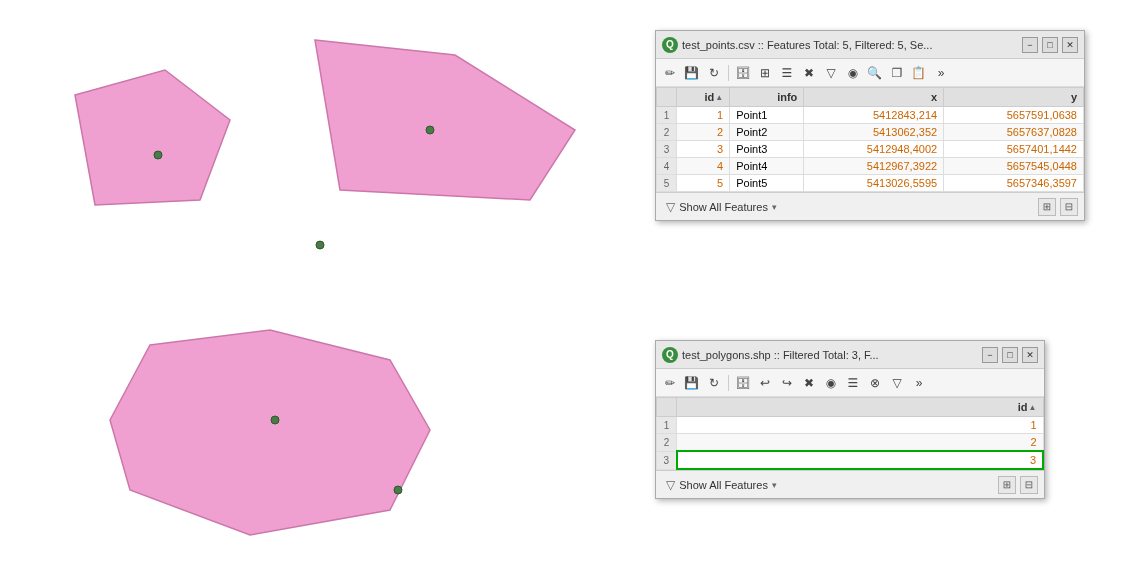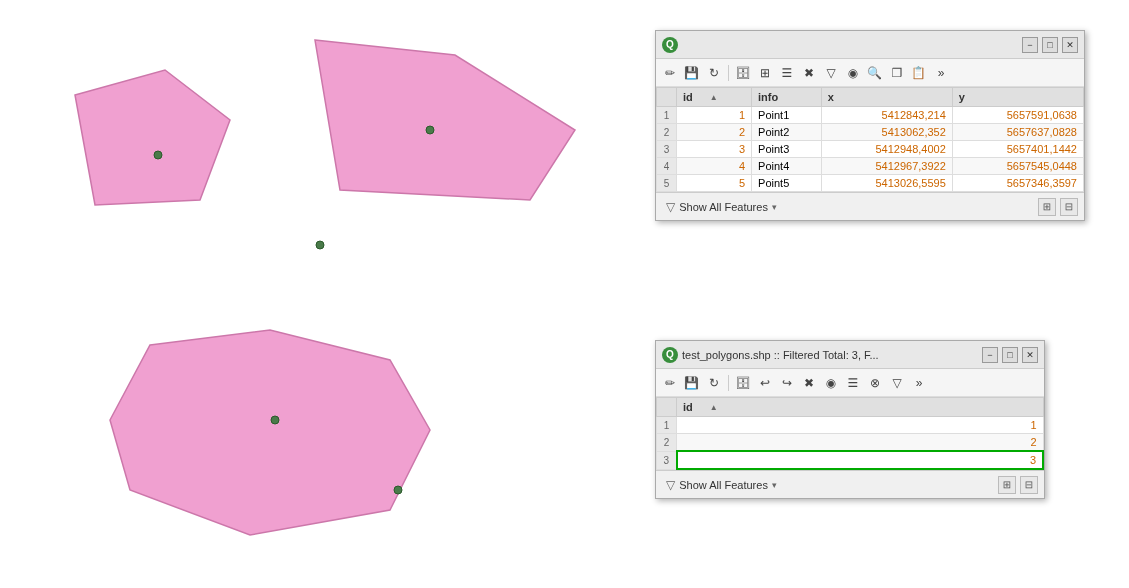--- a/index.html
+++ b/index.html
@@ -226,22 +226,22 @@
       display: flex;
       align-items: center;
       justify-content: center;
       flex-shrink: 0;
     }
 
     
     .th-content {
       display: flex;
       align-items: center;
-      justify-content: flex-start;
-      gap: 17px;
+      justify-content: flex-end;
+      gap: 1px;
     }
 
     
     .window-points {
       top: 30px;
       left: 655px;
       width: 430px;
     }
 
     
@@ -273,20 +273,21 @@
 
     <circle cx="398" cy="490" r="4" fill="#4a7a4a" stroke="#2a5a2a" stroke-width="1"></circle>
   </svg>
 </div>
 
 <div class="attr-window window-points">
 
   <div class="title-bar">
     <div class="title-bar-left">
       <div class="q-icon">Q</div>
+      <span class="title-bar-title">test_points.csv :: Features Total: 5, Filtered: 5, Se...</span>
     </div>
     <div class="title-bar-controls">
       <div class="win-btn">−</div>
       <div class="win-btn">□</div>
       <div class="win-btn">✕</div>
     </div>
   </div>
 
   <div class="toolbar">
     <button class="toolbar-btn" title="Toggle editing">✏</button>

